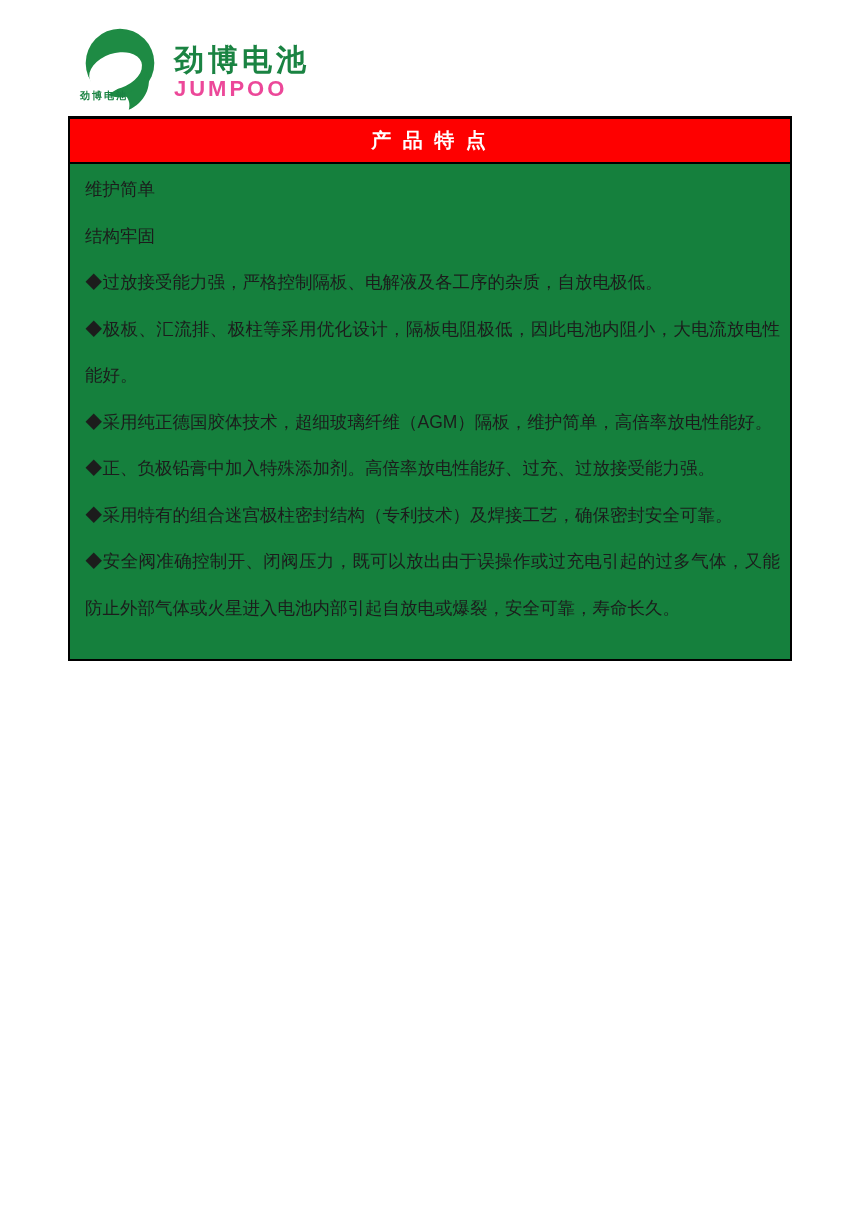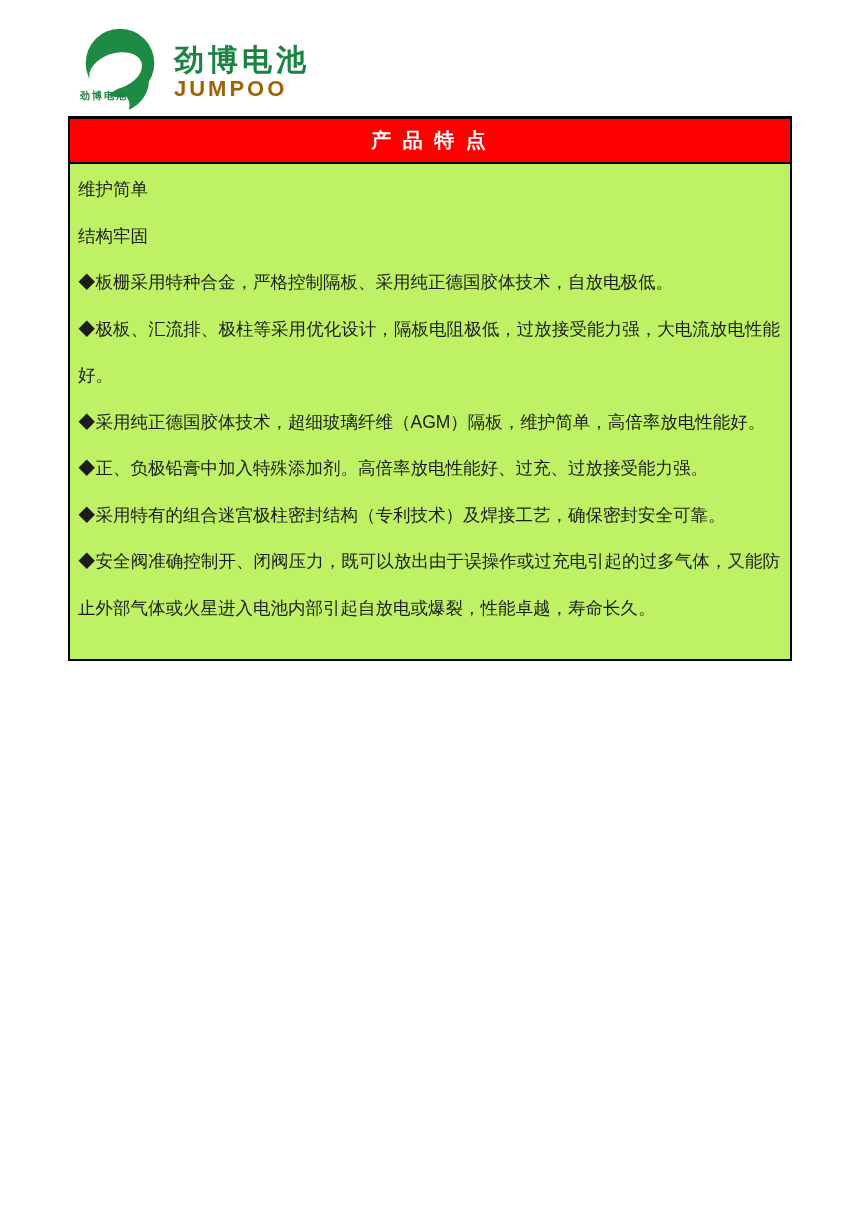--- a/index.html
+++ b/index.html
@@ -47,50 +47,50 @@
   .brand-zh {
     font-size: 30px;
     font-weight: bold;
     color: #1a8342;
     letter-spacing: 4px;
     line-height: 1.1;
   }
   .brand-en {
     font-size: 22px;
     font-weight: bold;
-    color: #a16207;
+    color: #ec4899;
     letter-spacing: 3px;
     line-height: 1.2;
   }
 
   
   .feature-box {
     position: absolute;
     left: 68px;
     top: 116px;
     width: 724px;
     border: 2px solid #000000;
     border-top-width: 3px;
     box-sizing: border-box;
-    background: #bef264;
+    background: #15803d;
   }
   .feature-title {
     height: 43px;
     background: #fe0000;
     border-bottom: 2px solid #000000;
     color: #ffffff;
     font-size: 20px;
     font-weight: bold;
     letter-spacing: 3px;
     display: flex;
     align-items: center;
     justify-content: center;
   }
   .feature-body {
-    padding: 2px 10px 28px 8px;
+    padding: 2px 10px 28px 15px;
     font-size: 17.5px;
     line-height: 46.5px;
     color: #1c1c1c;
     text-align: justify;
   }
   .feature-body p {
     margin: 0;
   }
 </style>
 </head>
@@ -117,23 +117,23 @@
     </div>
   </header>
 
   <section class="feature-box">
     <div class="feature-title">产 品 特 点</div>
 
     <div class="feature-body">
       <p>维护简单</p>
 
       <p>结构牢固</p>
-      <p>◆板栅采用特种合金，严格控制隔板、采用纯正德国胶体技术，自放电极低。</p>
-      <p>◆极板、汇流排、极柱等采用优化设计，隔板电阻极低，过放接受能力强，大电流放电性能好。</p>
+      <p>◆过放接受能力强，严格控制隔板、电解液及各工序的杂质，自放电极低。</p>
+      <p>◆极板、汇流排、极柱等采用优化设计，隔板电阻极低，因此电池内阻小，大电流放电性能好。</p>
       <p>◆采用纯正德国胶体技术，超细玻璃纤维（AGM）隔板，维护简单，高倍率放电性能好。</p>
       <p>◆正、负极铅膏中加入特殊添加剂。高倍率放电性能好、过充、过放接受能力强。</p>
       <p>◆采用特有的组合迷宫极柱密封结构（专利技术）及焊接工艺，确保密封安全可靠。</p>
 
-      <p>◆安全阀准确控制开、闭阀压力，既可以放出由于误操作或过充电引起的过多气体，又能防止外部气体或火星进入电池内部引起自放电或爆裂，性能卓越，寿命长久。</p>
+      <p>◆安全阀准确控制开、闭阀压力，既可以放出由于误操作或过充电引起的过多气体，又能防止外部气体或火星进入电池内部引起自放电或爆裂，安全可靠，寿命长久。</p>
     </div>
   </section>
 
 </div>
 
 </body></html>

